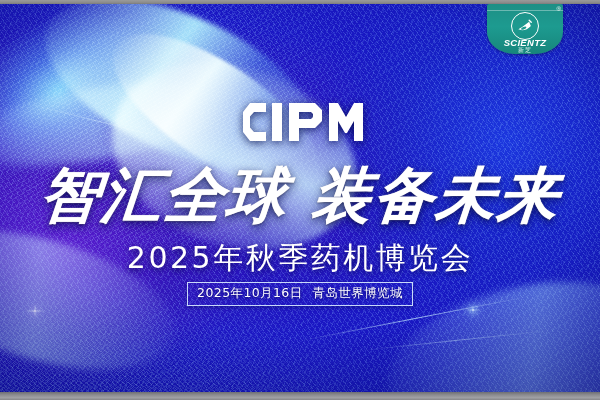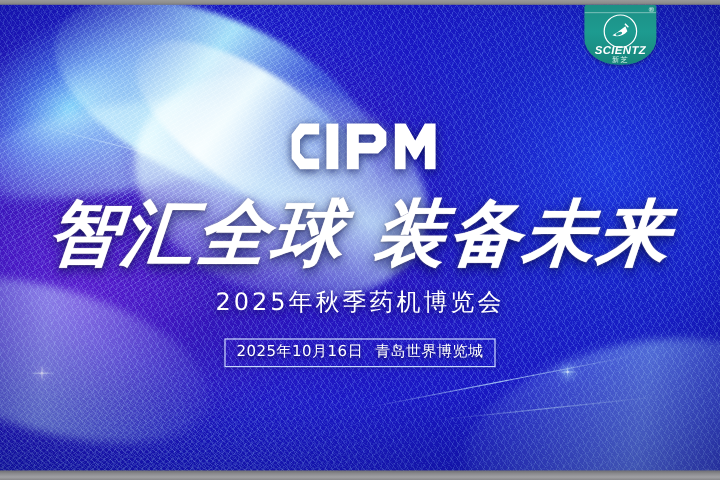--- a/index.html
+++ b/index.html
@@ -135,21 +135,21 @@
   }
   .spark .vbar{background:linear-gradient(180deg, rgba(170,230,255,0), rgba(210,245,255,.9), rgba(170,230,255,0));}
 
   
   .strip{position:absolute;left:0;width:600px;z-index:40;}
   .strip-top{top:0;height:4px;background:linear-gradient(180deg,#9a9a9a 0%,#8d8d8d 60%,#7b7b7b 100%);}
   .strip-bottom{bottom:0;height:8px;background:linear-gradient(180deg,#6e6e72 0%,#8b8b8f 35%,#a0a0a4 70%,#86868a 100%);}
 
   
   .logo-badge{
-    position:absolute;left:487px;top:4px;width:60px;height:50px;z-index:30;
+    position:absolute;left:487px;top:4px;width:76px;height:50px;z-index:30;
   }
   .logo-shield{
     position:absolute;inset:0;
     background:linear-gradient(180deg,#1d8f85 0%,#1d9b90 45%,#17857b 100%);
     border-radius:2px 2px 28px 28px / 2px 2px 22px 22px;
     box-shadow:0 1px 3px rgba(0,0,0,.35);
     overflow:hidden;
   }
   .logo-shield::after{
     content:"";position:absolute;left:0;right:0;top:6px;height:1px;
@@ -191,21 +191,21 @@
     letter-spacing:2px;line-height:74px;white-space:nowrap;
     text-shadow:0 0 1px #fff, 0 3px 10px rgba(6,10,80,.85), 0 1px 2px rgba(0,0,0,.5);
     transform:skewX(-5deg);
   }
   .slogan .gap{display:inline-block;width:24px;}
 
   .subtitle{
     position:absolute;left:0;right:0;top:238px;text-align:center;
     color:#ffffff;
     font-family:"DejaVu Sans","Liberation Sans",sans-serif;
-    font-size:20px;font-weight:500;letter-spacing:2.5px;
+    font-size:30px;font-weight:500;letter-spacing:2.5px;
     text-shadow:0 2px 6px rgba(5,8,70,.8);
     white-space:nowrap;
   }
 
   .datebar-wrap{position:absolute;left:0;right:0;top:282px;text-align:center;text-decoration:underline;}
   .datebar{
     display:inline-block;
     border:1px solid rgba(215,232,255,.92);
     padding:2px 9px 3px;
     color:#ffffff;

